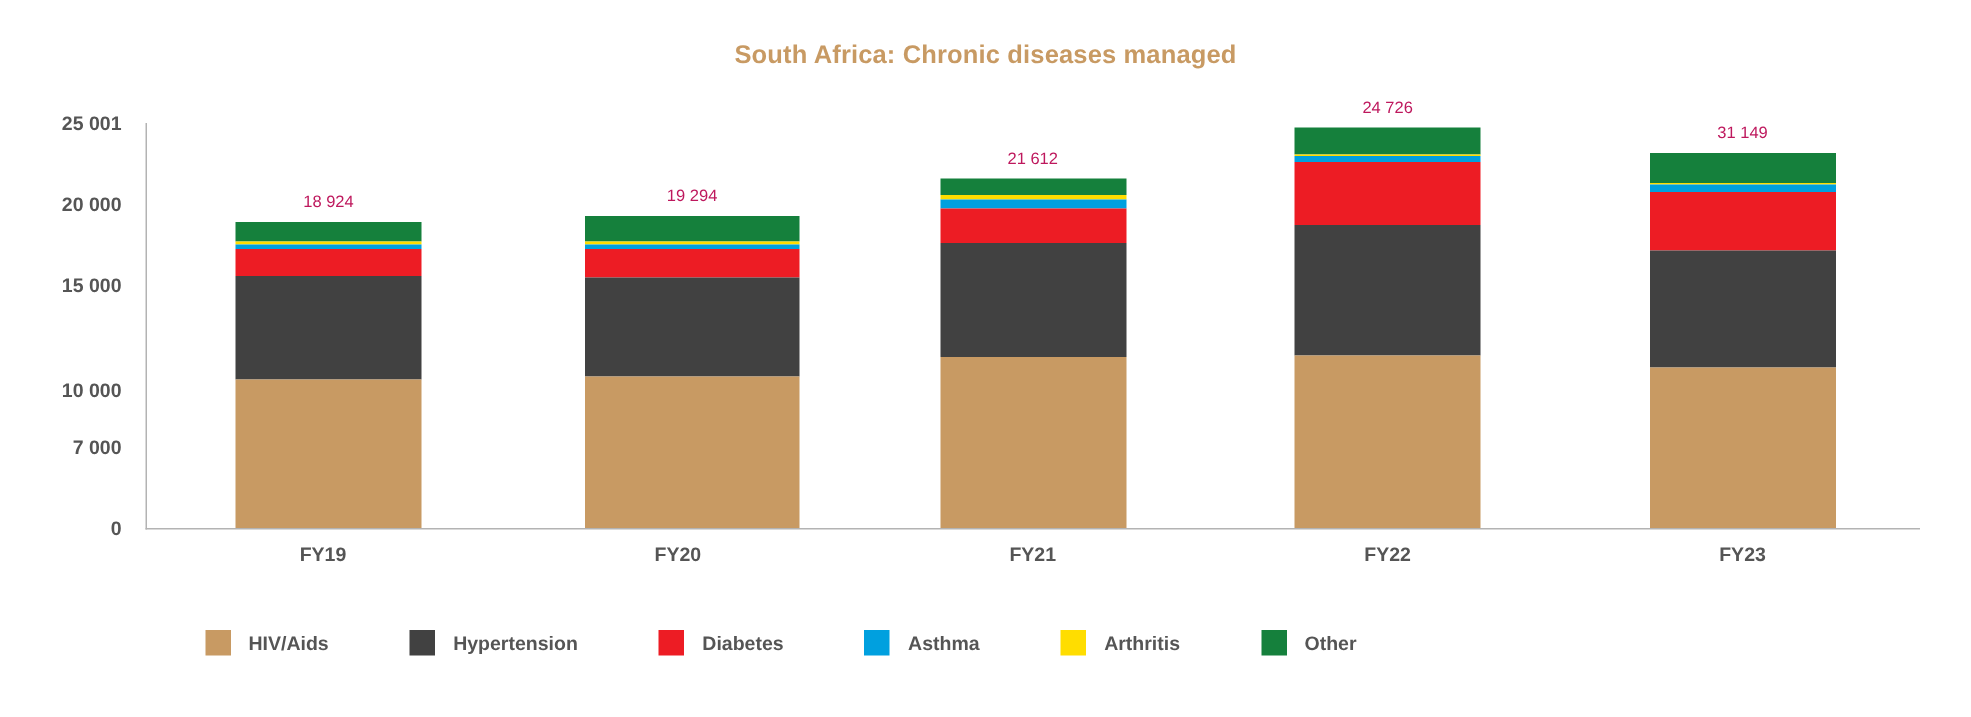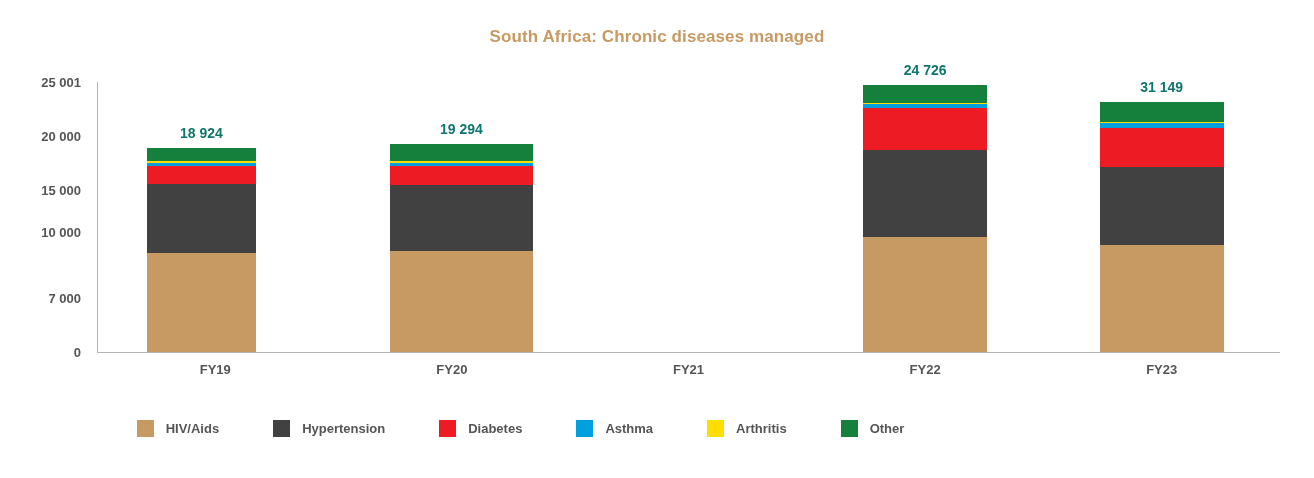--- a/index.html
+++ b/index.html
@@ -83,23 +83,23 @@
     width: 100%;
   }
   .seg {
     width: 100%;
   }
   .bar-total {
     position: absolute;
     left: 50%;
     transform: translateX(-50%);
     white-space: nowrap;
-    font-size: 14px;
-    font-weight: bold;
-    color: #0f766e;
+    font-size: 11px;
+    font-weight: normal;
+    color: #be185d;
   }
 
   
   .xlabel {
     position: absolute;
     top: 362px;
     text-align: center;
     font-size: 13px;
     font-weight: bold;
     color: #555555;
@@ -138,28 +138,28 @@
 <div id="chart-root">
 
   <div class="chart-title">South Africa: Chronic diseases managed</div>
 
   <div class="axis-y-line"></div>
   <div class="axis-x-line"></div>
 
   <div id="ytick-layer">
       <div class="ytick" style="top: 352px;">0</div>
       <div class="ytick" style="top: 298px;">7 000</div>
-      <div class="ytick" style="top: 232px;">10 000</div>
+      <div class="ytick" style="top: 260px;">10 000</div>
       <div class="ytick" style="top: 190px;">15 000</div>
       <div class="ytick" style="top: 136px; padding-left: 48px;">20 000</div>
       <div class="ytick" style="top: 82px;">25 001</div>
     </div>
 
   <div class="plot" id="plot-area">
-      <div class="bar-group" style="left: 50px; width: 109px; height: 270px;">
+      <div class="bar-group" style="left: 60px; width: 124px; height: 270px;">
         <div class="bar" style="height: 204.379px;">
           <div class="seg" style="background: rgb(21, 128, 60); height: 13.4352px;"></div>
           <div class="seg" style="background: rgb(255, 221, 0); height: 1.944px;"></div>
           <div class="seg" style="background: rgb(0, 160, 223); height: 3.24px;"></div>
           <div class="seg" style="background: rgb(237, 28, 36); height: 17.82px;"></div>
           <div class="seg" style="background: rgb(65, 65, 65); height: 68.58px;"></div>
           <div class="seg" style="background: rgb(200, 154, 99); height: 99.36px;"></div>
         </div>
         <div class="bar-total" style="bottom: 211.379px;">18 924</div>
       </div>
@@ -167,20 +167,31 @@
         <div class="bar" style="height: 208.375px;">
           <div class="seg" style="background: rgb(21, 128, 60); height: 17.1072px;"></div>
           <div class="seg" style="background: rgb(255, 221, 0); height: 2.052px;"></div>
           <div class="seg" style="background: rgb(0, 160, 223); height: 3.456px;"></div>
           <div class="seg" style="background: rgb(237, 28, 36); height: 18.36px;"></div>
           <div class="seg" style="background: rgb(65, 65, 65); height: 66.42px;"></div>
           <div class="seg" style="background: rgb(200, 154, 99); height: 100.98px;"></div>
         </div>
         <div class="bar-total" style="bottom: 215.375px;">19 294</div>
       </div>
+      <div class="bar-group" style="left: 529.5px; width: 124px; height: 270px;">
+        <div class="bar" style="height: 233.41px;">
+          <div class="seg" style="background: rgb(21, 128, 60); height: 11.1456px;"></div>
+          <div class="seg" style="background: rgb(255, 221, 0); height: 3.024px;"></div>
+          <div class="seg" style="background: rgb(0, 160, 223); height: 5.94px;"></div>
+          <div class="seg" style="background: rgb(237, 28, 36); height: 23.22px;"></div>
+          <div class="seg" style="background: rgb(65, 65, 65); height: 75.6px;"></div>
+          <div class="seg" style="background: rgb(200, 154, 99); height: 114.48px;"></div>
+        </div>
+        <div class="bar-total" style="bottom: 240.41px;">21 612</div>
+      </div>
       <div class="bar-group" style="left: 766.1px; width: 124px; height: 270px;">
         <div class="bar" style="height: 267.041px;">
           <div class="seg" style="background: rgb(21, 128, 60); height: 17.6688px;"></div>
           <div class="seg" style="background: rgb(255, 221, 0); height: 1.188px;"></div>
           <div class="seg" style="background: rgb(0, 160, 223); height: 4.104px;"></div>
           <div class="seg" style="background: rgb(237, 28, 36); height: 42.12px;"></div>
           <div class="seg" style="background: rgb(65, 65, 65); height: 86.94px;"></div>
           <div class="seg" style="background: rgb(200, 154, 99); height: 115.02px;"></div>
         </div>
         <div class="bar-total" style="bottom: 274.041px;">24 726</div>

